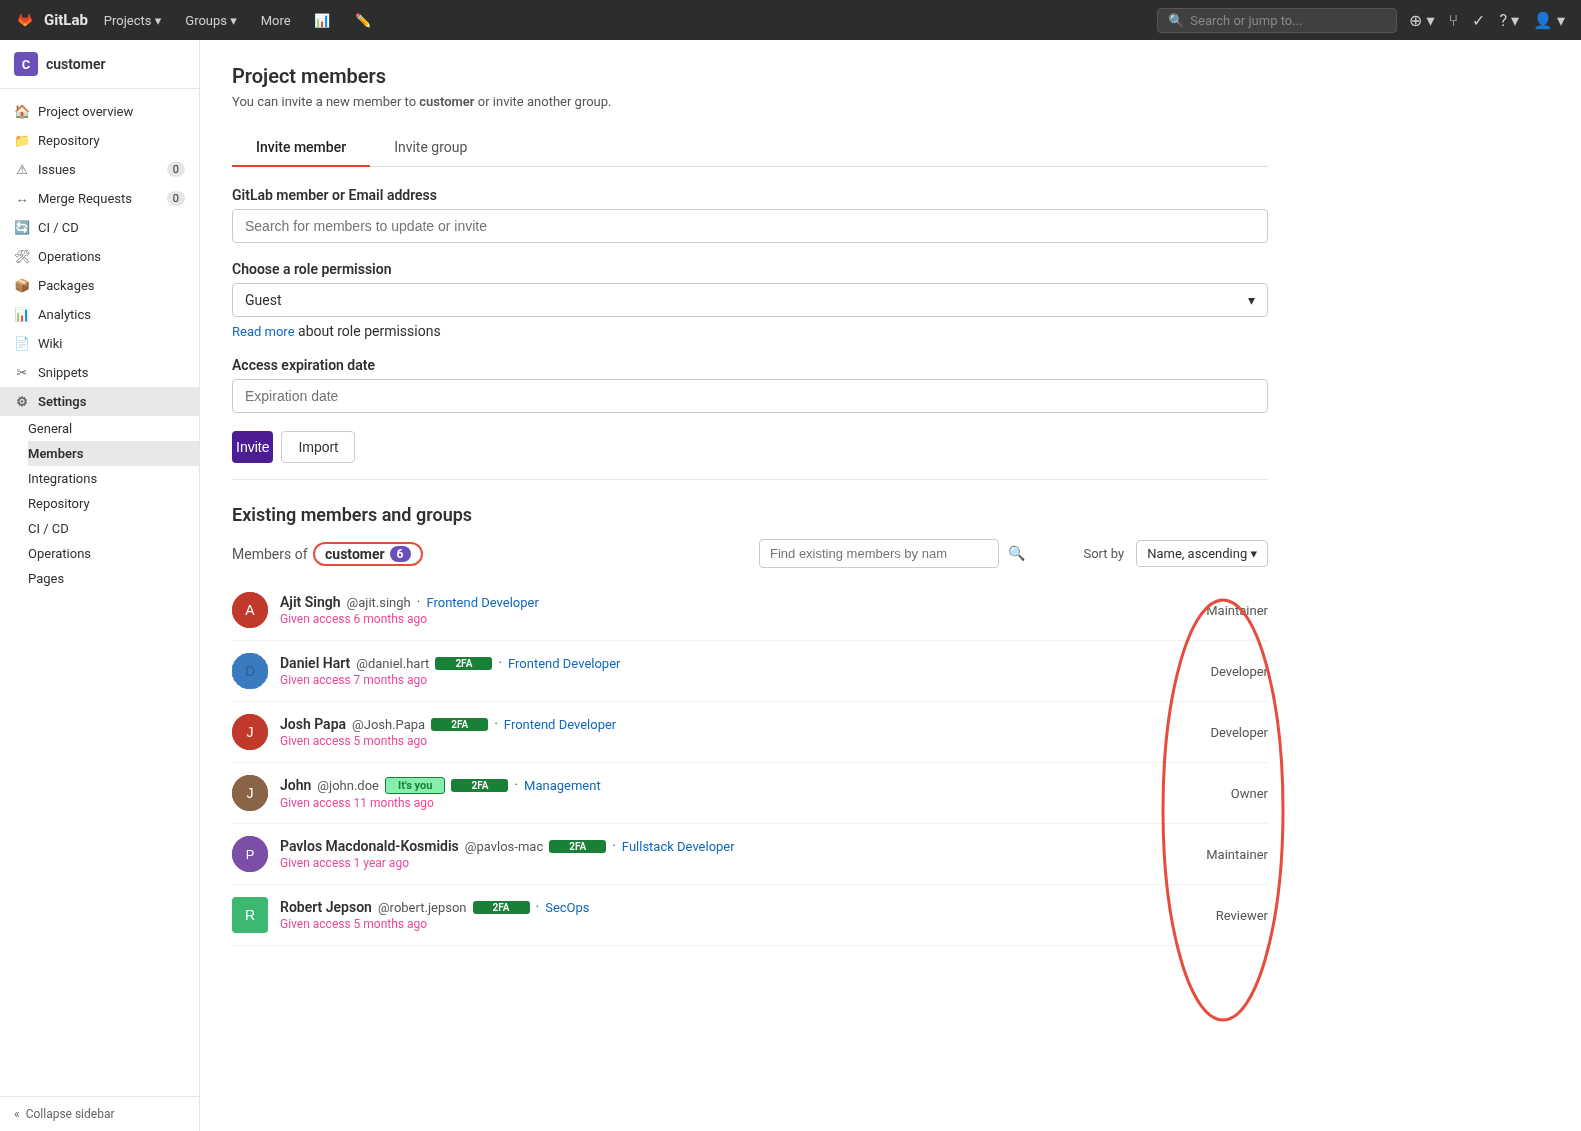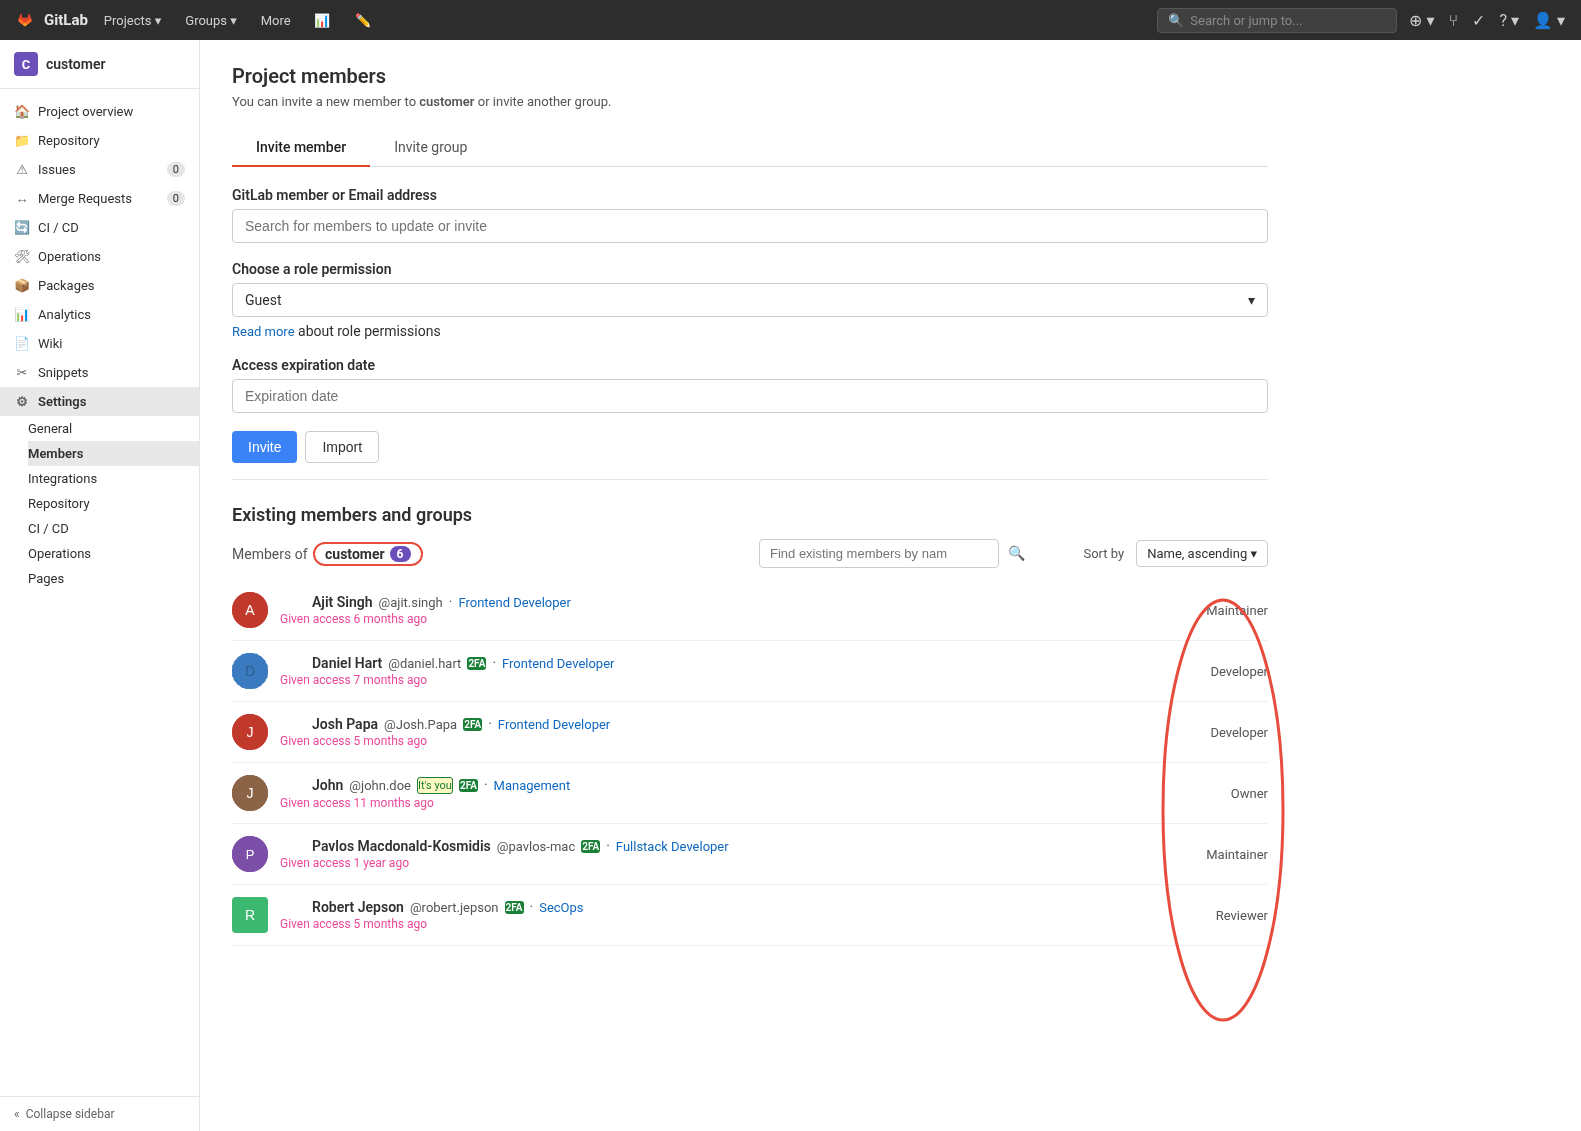--- a/index.html
+++ b/index.html
@@ -113,25 +113,25 @@
       background: #fff;
       display: flex;
       align-items: center;
       justify-content: space-between;
       cursor: pointer;
     }
     .read-more { color: #1068bf; font-size: 13px; cursor: pointer; display: inline; }
 
     .btn-row { display: flex; gap: 8px; margin-top: 16px; }
     .btn-invite {
-      background: #3b82f6;
+      background: #4c1d95;
       color: #fff;
       border: none;
       border-radius: 4px;
-      padding: 7px 16px;
+      padding: 7px 4px;
       font-size: 14px;
       cursor: pointer;
     }
     .btn-import {
       background: #fff;
       color: #303030;
       border: 1px solid #ccc;
       border-radius: 4px;
       padding: 7px 16px;
       font-size: 14px;
@@ -179,25 +179,25 @@
 
     
     .member-row {
       display: flex;
       align-items: center;
       padding: 12px 0;
       border-bottom: 1px solid #f0f0f0;
     }
     .member-avatar { width: 36px; height: 36px; border-radius: 50%; margin-right: 12px; display: flex; align-items: center; justify-content: center; font-size: 15px; flex-shrink: 0; }
     .member-info { flex: 1; }
-    .member-name-row { display: flex; align-items: center; gap: 6px; flex-wrap: wrap; margin-left: 32px; }
+    .member-name-row { display: flex; align-items: center; gap: 6px; flex-wrap: wrap; }
     .member-name { font-weight: 600; font-size: 14px; }
     .member-username { color: #555; font-size: 13px; }
-    .badge-2fa { background: #1a7f37; color: #fff; border-radius: 3px; padding: 1px 1px; font-size: 10px; font-weight: 600; }
-    .badge-its-you { background: #fef9c3; color: #1a7f37; border-radius: 3px; padding: 1px 0; font-size: 11px; font-weight: 400; border: 1px solid #1a7f37; }
+    .badge-2fa { background: #1a7f37; color: #fff; border-radius: 3px; padding: 1px 20px; font-size: 10px; font-weight: 600; }
+    .badge-its-you { background: #86efac; color: #1a7f37; border-radius: 3px; padding: 1px 12px; font-size: 11px; font-weight: 700; border: 1px solid #1a7f37; }
     .member-role-link { color: #1068bf; font-size: 13px; }
     .member-access { font-size: 12px; color: #ec4899; margin-top: 2px; }
     .member-role-badge {
       font-size: 13px;
       color: #555;
       min-width: 90px;
       text-align: right;
     }
 
     

